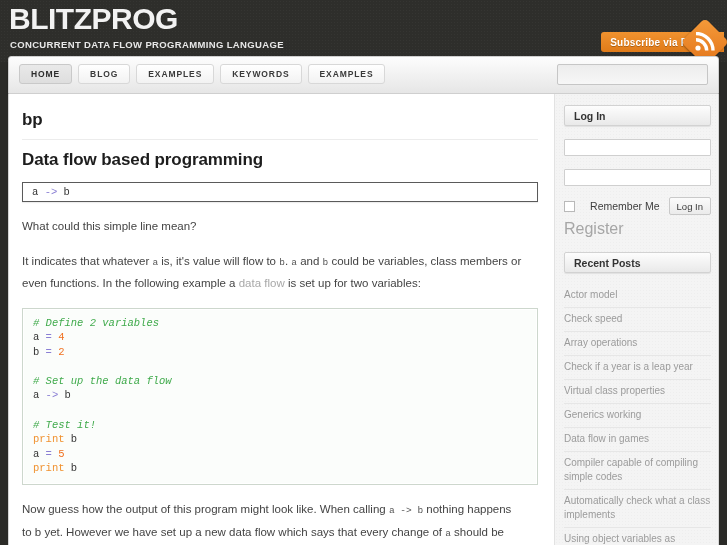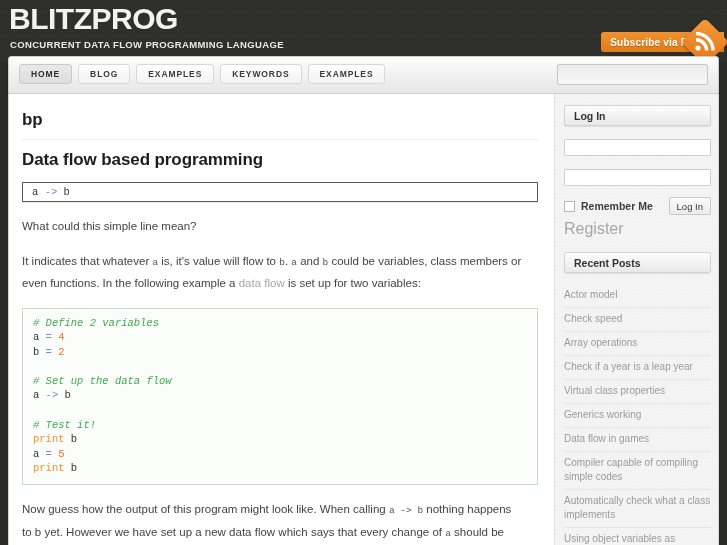--- a/index.html
+++ b/index.html
@@ -252,22 +252,23 @@
   #remember-check {
     width: 11px; height: 11px;
     background: #fff;
     border: 1px solid #b9b9b9;
     margin-right: 6px;
     cursor: pointer;
   }
   #remember-label {
     font-size: 10.5px;
     color: #3d3d3d;
-    font-weight: bold;
+    font-weight: normal;
     flex: 1;
+    text-align: center;
   }
   #login-submit {
     height: 18px;
     padding: 0 7px;
     background: linear-gradient(#fbfbfb, #ebebeb);
     border: 1px solid #c9c9c9;
     border-radius: 2px;
     font-family: "Liberation Sans", sans-serif;
     font-size: 9.5px;
     color: #3a3a3a;

